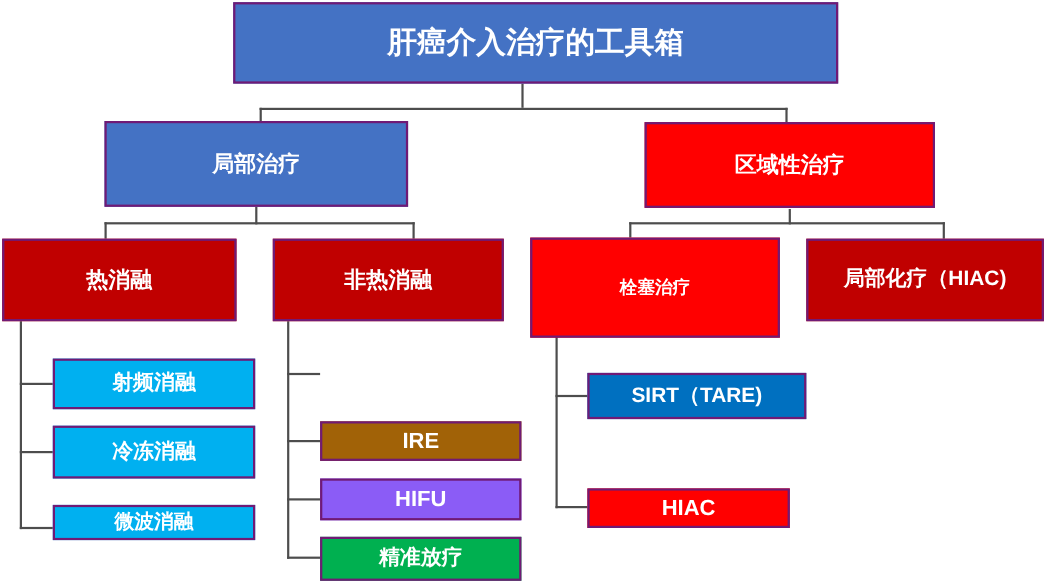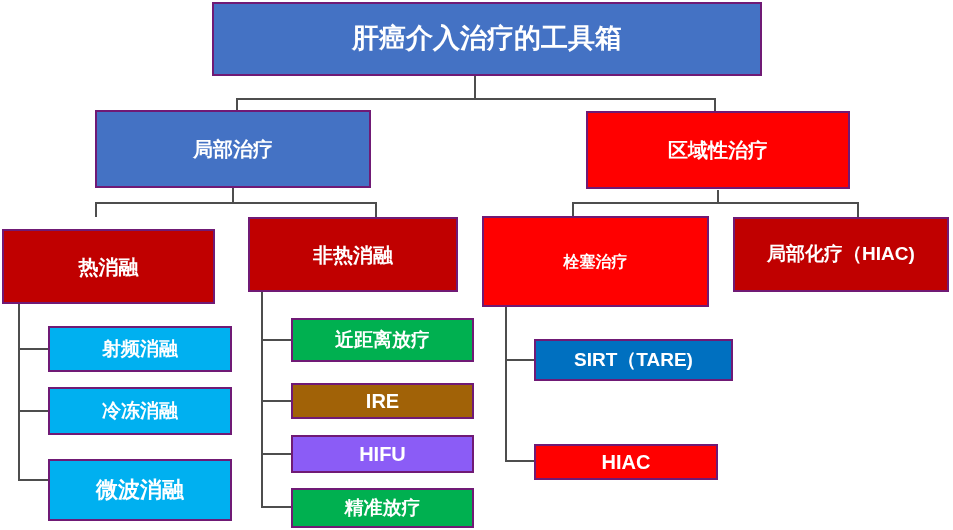--- a/index.html
+++ b/index.html
@@ -17,27 +17,27 @@
     border:2px solid #701a75;
     box-sizing:border-box;
     line-height:1.1;
     white-space:nowrap;
   }
   .line{position:absolute;background:#4d4d4d;}
   
   #n-root        {left:212px;top:2px;  width:550px;height:74px;font-size:27px;}
   #n-local       {left:95px; top:110px;width:276px;height:78px;font-size:20px;}
   #n-regional    {left:586px;top:111px;width:264px;height:78px;font-size:20px;}
-  #n-thermal     {left:2px;  top:217px;width:213px;height:75px;font-size:20px;margin-top:12px;}
+  #n-thermal     {left:2px;  top:217px;width:213px;height:75px;font-size:20px;}
   #n-nonthermal  {left:248px;top:217px;width:210px;height:75px;font-size:20px;}
   #n-embolization{left:482px;top:216px;width:227px;height:91px;font-size:16px;}
   #n-chemo       {left:733px;top:217px;width:216px;height:75px;font-size:19px;}
   #n-rfa         {left:48px; top:326px;width:184px;height:46px;font-size:19px;text-align:right;}
   #n-cryo        {left:48px; top:387px;width:184px;height:48px;font-size:19px;}
-  #n-microwave   {left:48px; top:459px;width:184px;height:62px;font-size:22px;}
+  #n-microwave   {left:48px; top:459px;width:184px;height:32px;font-size:18px;}
   #n-brachy      {left:291px;top:318px;width:183px;height:44px;font-size:19px;}
   #n-ire         {left:291px;top:383px;width:183px;height:36px;font-size:20px;}
   #n-hifu        {left:291px;top:435px;width:183px;height:38px;font-size:20px;}
   #n-precision   {left:291px;top:488px;width:183px;height:40px;font-size:19px;text-align:center;}
   #n-sirt        {left:534px;top:339px;width:199px;height:42px;font-size:19px;}
   #n-tace        {left:534px;top:444px;width:184px;height:36px;font-size:20px;}
   
   #c-root-v   {left:474px;top:76px; width:2px;  height:22px;}
   #c-l2-h     {left:236px;top:98px; width:480px;height:2px;}
   #c-local-v  {left:236px;top:98px; width:2px;  height:12px;}
@@ -96,20 +96,19 @@
   <div class="node" id="n-root" style="background-color: rgb(68, 114, 196);">肝癌介入治疗的工具箱</div>
   <div class="node" id="n-local" style="background-color: rgb(68, 114, 196);">局部治疗</div>
   <div class="node" id="n-regional" style="background-color: rgb(255, 0, 0);">区域性治疗</div>
   <div class="node" id="n-thermal" style="background-color: rgb(192, 0, 0);">热消融</div>
   <div class="node" id="n-nonthermal" style="background-color: rgb(192, 0, 0);">非热消融</div>
   <div class="node" id="n-embolization" style="background-color: rgb(255, 0, 0);">栓塞治疗</div>
   <div class="node" id="n-chemo" style="background-color: rgb(192, 0, 0);">局部化疗（HIAC)</div>
   <div class="node" id="n-rfa" style="background-color: rgb(0, 176, 240);">射频消融</div>
   <div class="node" id="n-cryo" style="background-color: rgb(0, 176, 240);">冷冻消融</div>
   <div class="node" id="n-microwave" style="background-color: rgb(0, 176, 240);">微波消融</div>
-  <div class="node" id="n-brachy" style="background-color: rgb(0, 176, 80);">近距离放疗</div>
   <div class="node" id="n-ire" style="background-color: #a16207;">IRE</div>
   <div class="node" id="n-hifu" style="background-color: #8b5cf6;">HIFU</div>
   <div class="node" id="n-precision" style="background-color: rgb(0, 176, 80);">精准放疗</div>
   <div class="node" id="n-sirt" style="background-color: rgb(0, 112, 192);">SIRT（TARE)</div>
   <div class="node" id="n-tace" style="background-color: rgb(255, 0, 0);">HIAC</div>
 
 </div>
 
 </body></html>

